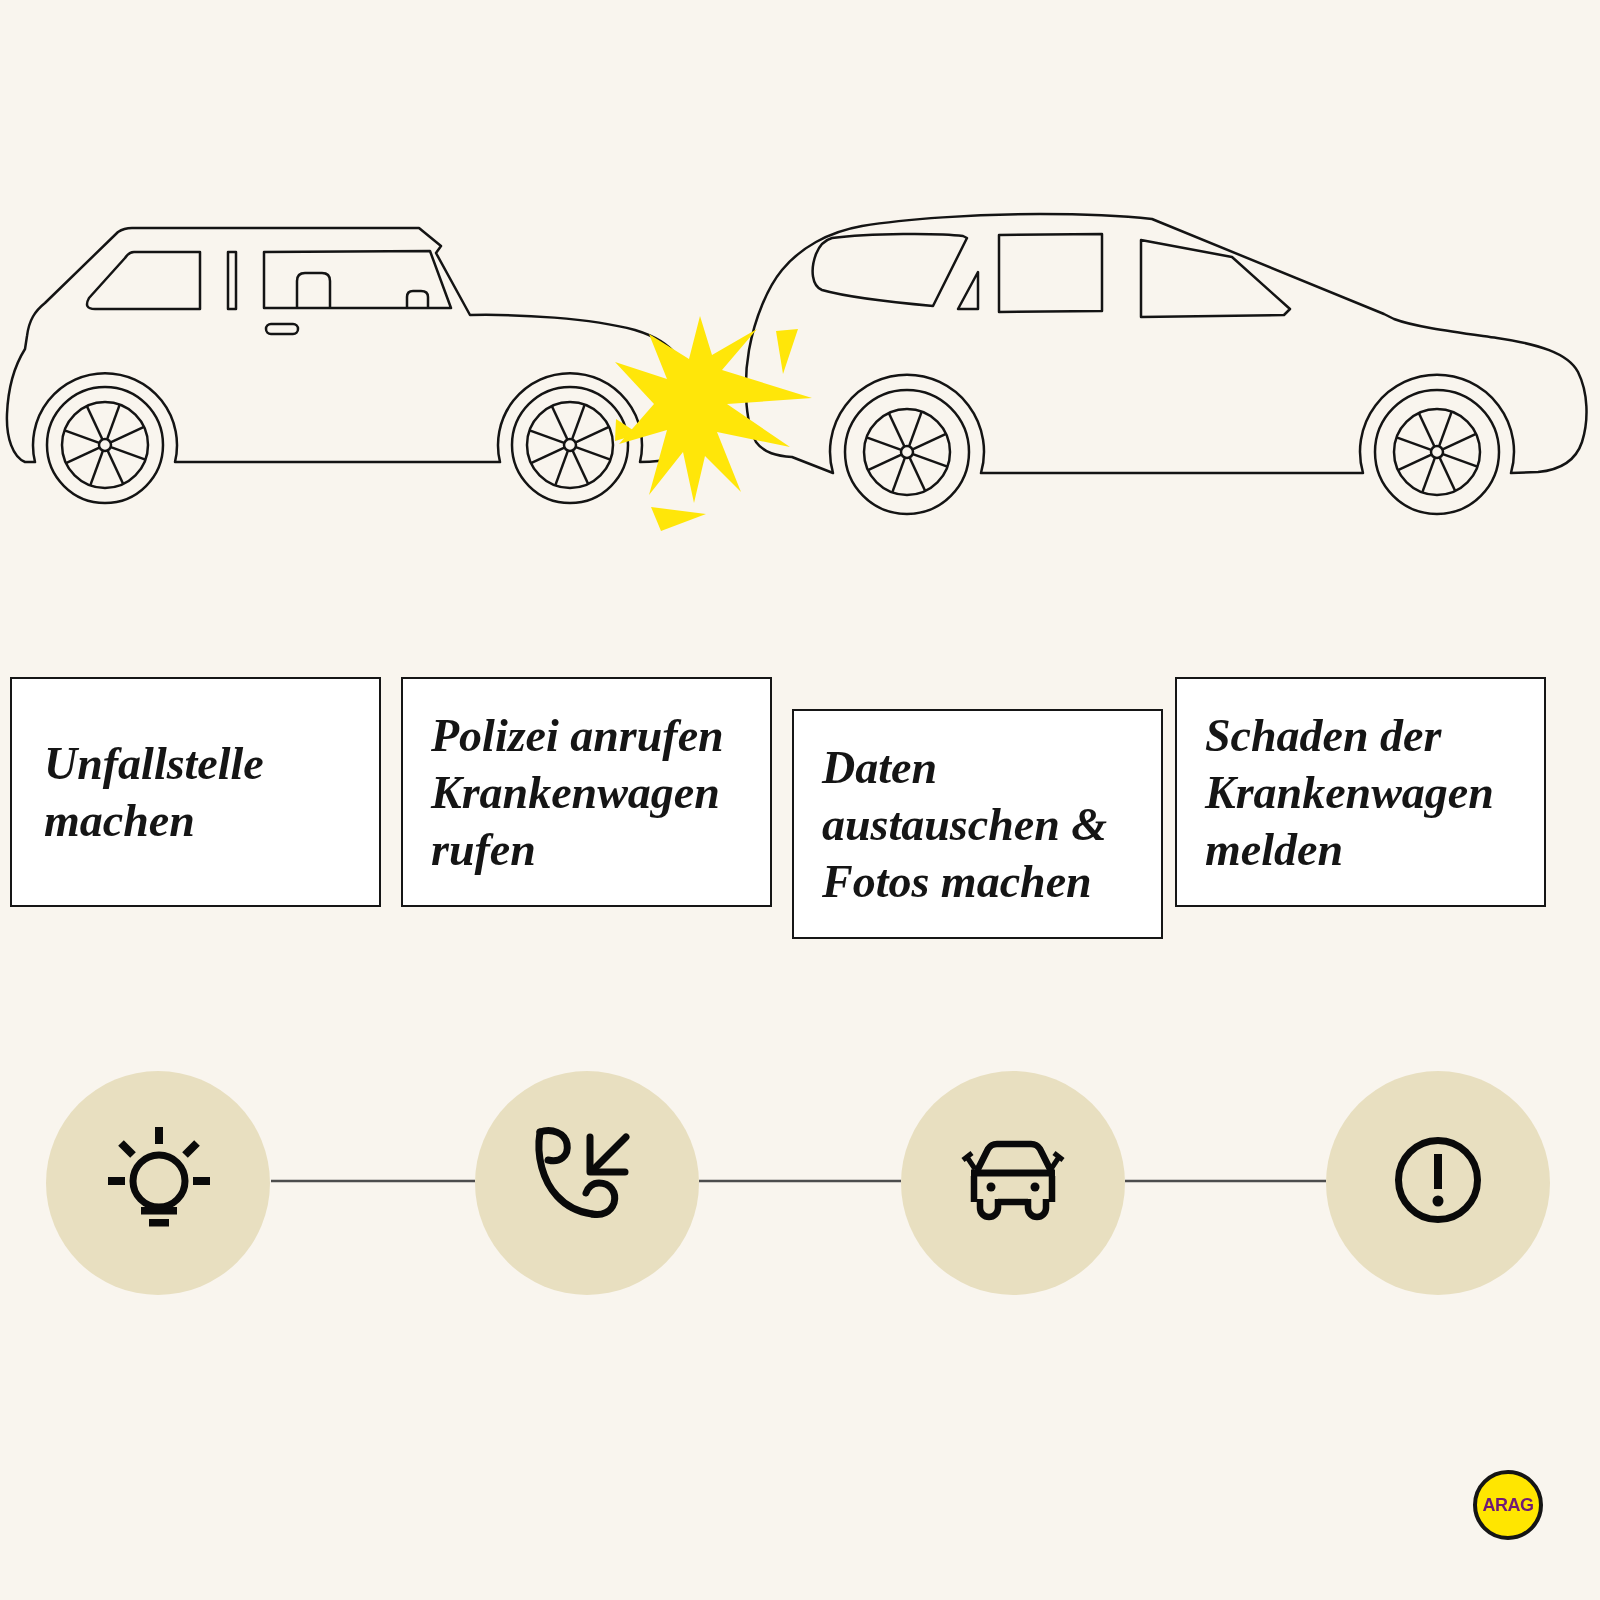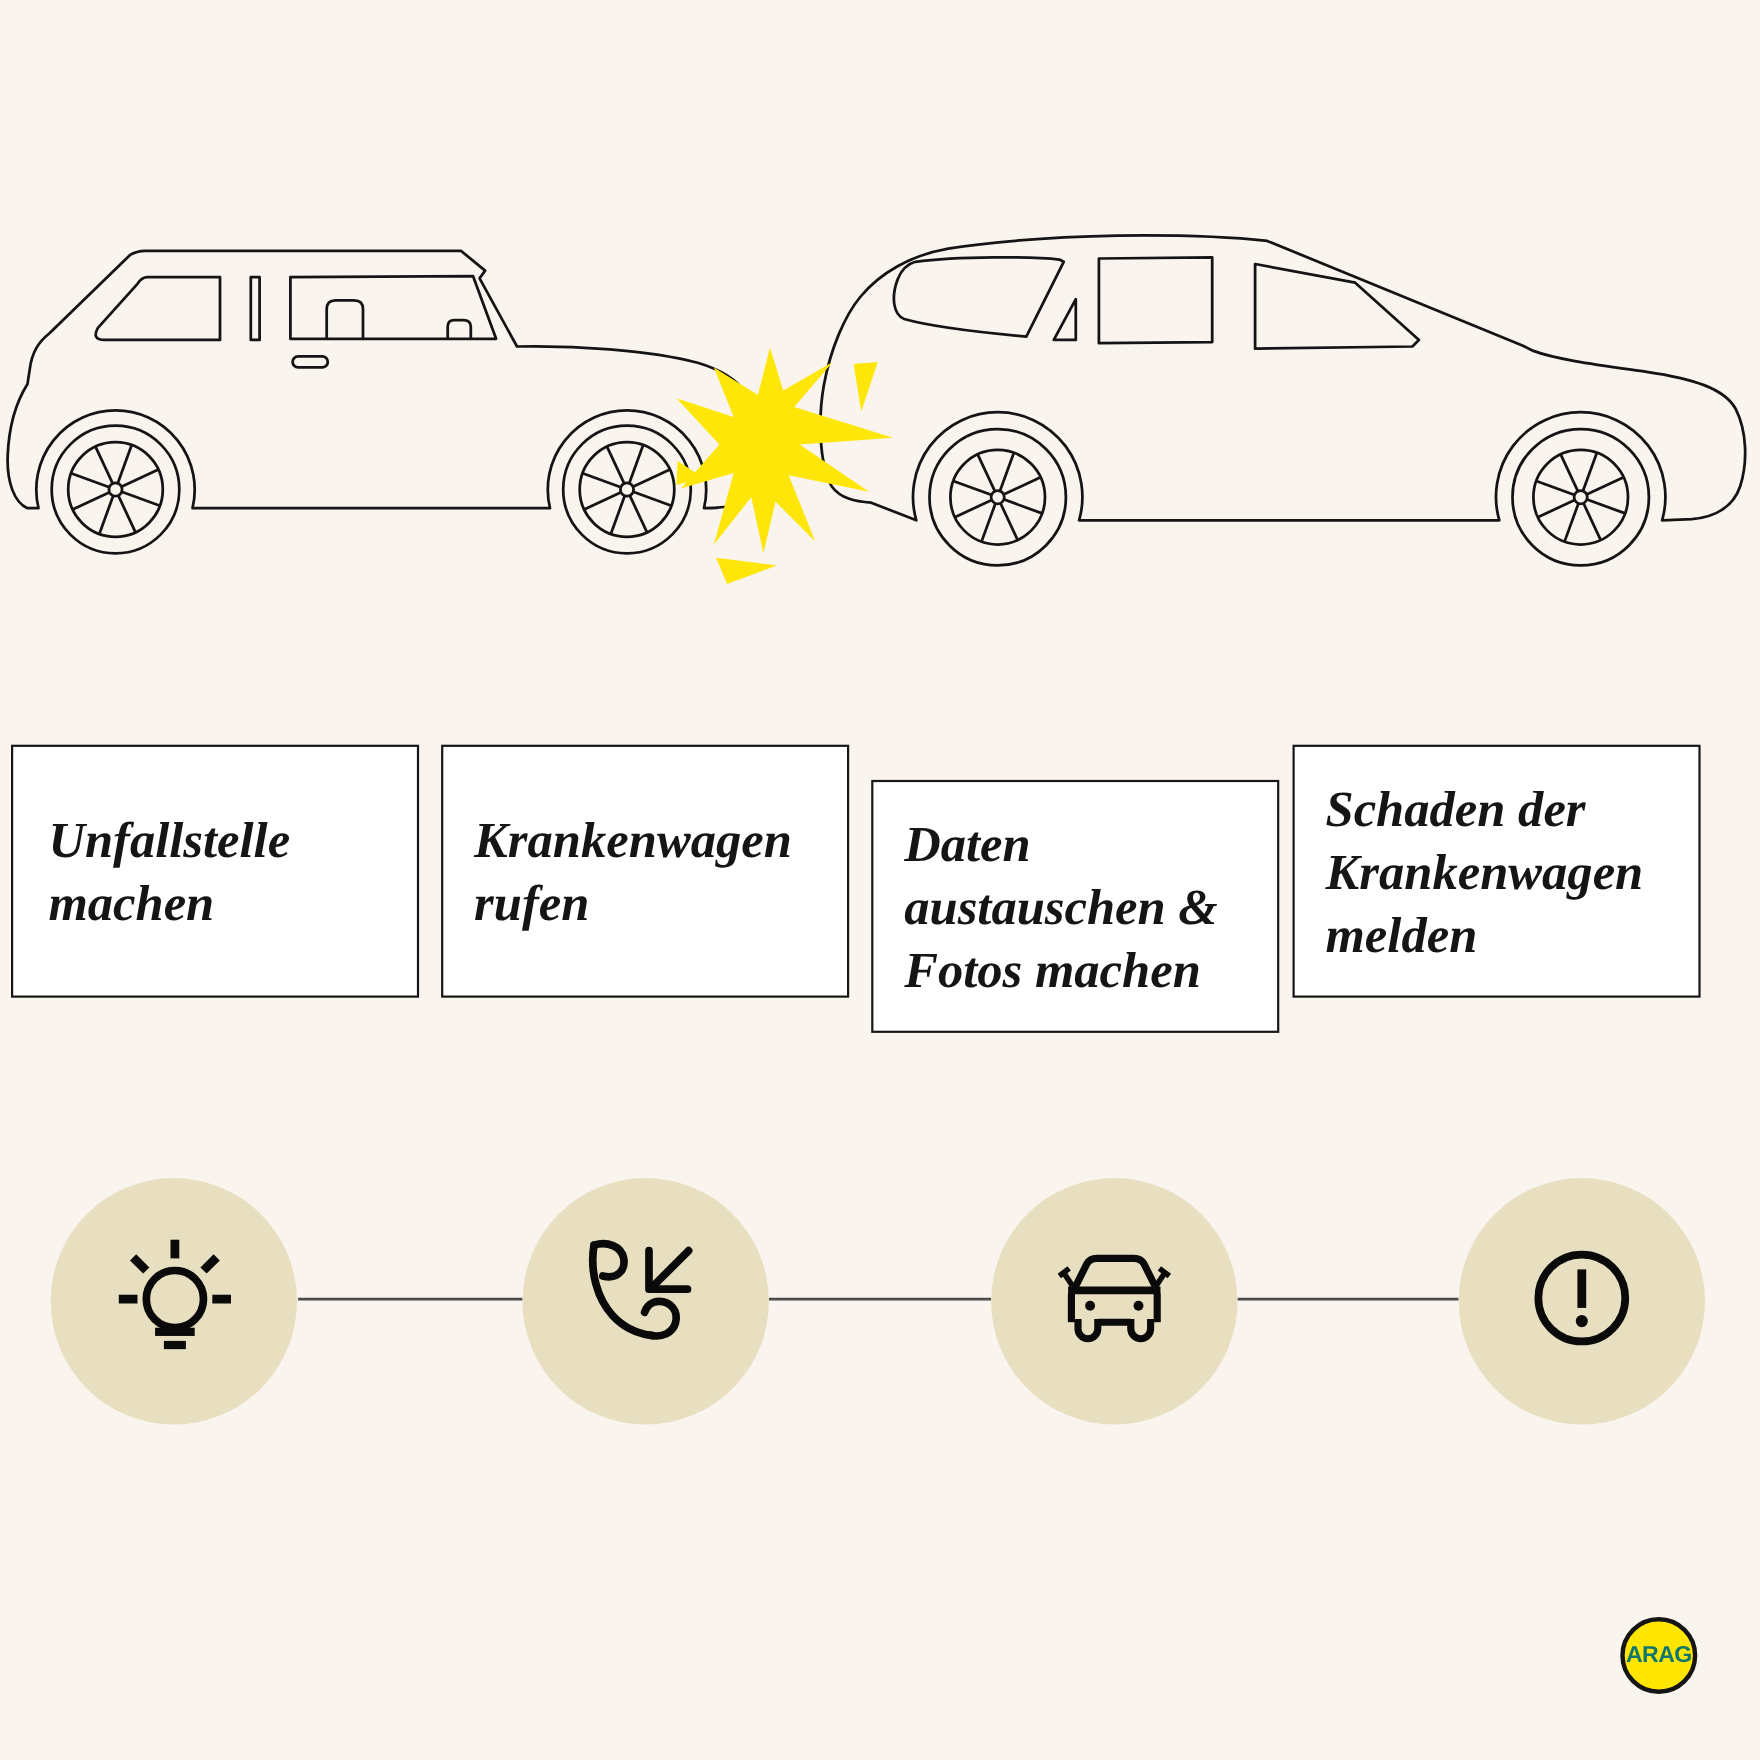--- a/index.html
+++ b/index.html
@@ -40,23 +40,23 @@
     width:70px;height:70px;
     border-radius:50%;
     background:#ffe600;
     border:4px solid #151515;
     box-sizing:border-box;
     display:flex;align-items:center;justify-content:center;
   }
   .arag-logo span{
     font-family:"Liberation Sans","DejaVu Sans",sans-serif;
     font-weight:bold;
-    font-size:21px;
+    font-size:18px;
     letter-spacing:-0.5px;
-    color:#0f766e;
+    color:#701a75;
   }
 </style>
 </head>
 <body>
 
 <div class="canvas">
 
   <svg class="scene" viewBox="0 0 1600 1600">
 
     <g fill="none" stroke="#141414" stroke-width="2.5" stroke-linejoin="round">
@@ -230,20 +230,21 @@
       <circle cx="1438" cy="1201" r="5.5" fill="#0a0a0a" stroke="none"></circle>
     </g>
   </svg>
 
   <div class="step-card card-1">
     <span class="line">Unfallstelle</span>
     <span class="line">machen</span>
   </div>
 
   <div class="step-card card-2">
+    <span class="line">Polizei anrufen</span>
     <span class="line">Krankenwagen</span>
     <span class="line">rufen</span>
   </div>
 
   <div class="step-card card-3">
     <span class="line">Daten</span>
     <span class="line">austauschen &amp;</span>
     <span class="line">Fotos machen</span>
   </div>
 

